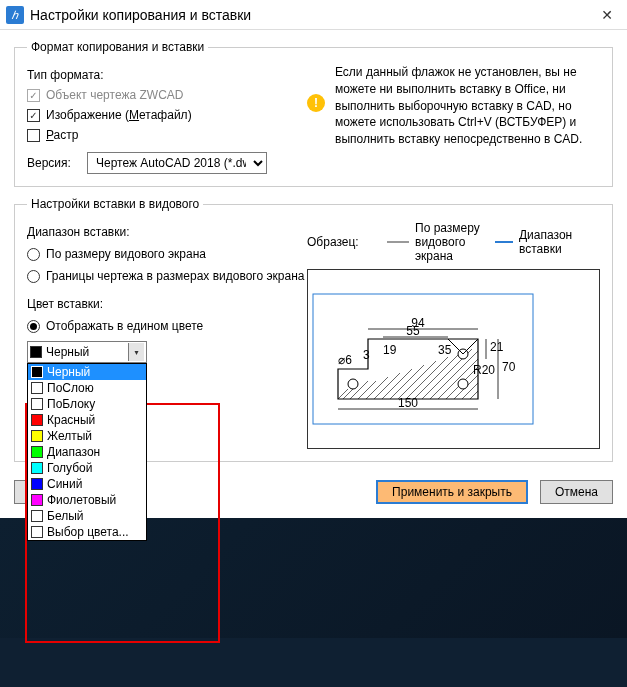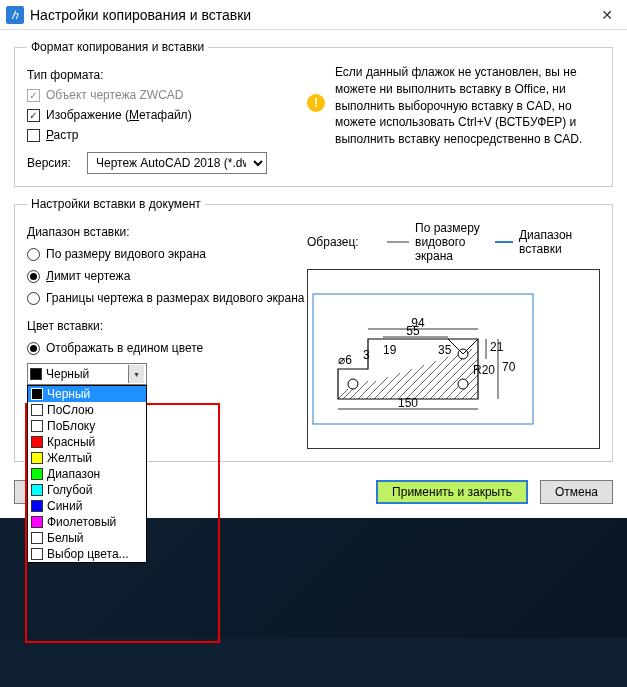--- a/index.html
+++ b/index.html
@@ -44,21 +44,21 @@
 .color-combo .swatch { width: 12px; height: 12px; border: 1px solid #333; margin-right: 4px; }
 .color-combo .txt { flex: 1; }
 .color-combo .arrow { width: 16px; height: 18px; background: #e5e5e5; border-left: 1px solid #7a7a7a; display: flex; align-items: center; justify-content: center; color: #333; font-size: 8px; }
 .dropdown { position: absolute; top: 22px; left: 0; width: 120px; border: 1px solid #000; background: #fff; z-index: 10; }
 .dropdown .item { display: flex; align-items: center; padding: 1px 3px; cursor: pointer; }
 .dropdown .item.sel { background: #1e90ff; color: #fff; }
 .dropdown .item .swatch { width: 12px; height: 12px; border: 1px solid #333; margin-right: 4px; }
 .dropdown .item.sel .swatch { border-color: #fff; }
 .buttons-row { display: flex; margin-top: 18px; }
 .btn { height: 24px; padding: 0 14px; border: 1px solid #7a7a7a; background: #e1e1e1; cursor: pointer; display: inline-flex; align-items: center; }
-.btn.primary { border: 2px solid #2b7cd3; background: #bef264; }
+.btn.primary { border: 2px solid #2b7cd3; background: #fdba74; }
 .insert-right { flex:1; }
 .dark-bg { background: linear-gradient(135deg,#0d1f30,#0a1624); height: 120px; width: 627px; }
 svg.drawing { width: 230px; height: 140px; }
 </style>
 </head>
 <body>
 
 <div class="window">
   <div class="titlebar">
     <div class="icon">ℎ</div>
@@ -102,32 +102,28 @@
             <div class="info-icon">!</div>
             <div class="info-text">
               <p>Если данный флажок не установлен, вы не можете ни выполнить вставку в Office, ни выполнить выборочную вставку в CAD, но можете использовать Ctrl+V (ВСТБУФЕР) и выполнить вставку непосредственно в CAD.</p>
             </div>
           </div>
         </div>
       </div>
     </fieldset>
 
     <fieldset style="position:relative">
-      <legend>Настройки вставки в документ</legend>
+      <legend>Настройки вставки в видового</legend>
       <div class="row">
         <div class="left-col" style="width:280px">
           <div class="label">Диапазон вставки:</div>
 
           <div class="radio">
             <span class="circle"></span>
             <span>По размеру видового экрана</span>
-          </div>
-          <div class="radio selected">
-            <span class="circle"></span>
-            <span><span class="underline">Л</span><span>имит чертежа</span></span>
           </div>
           <div class="radio">
             <span class="circle"></span>
             <span>Границы чертежа в размерах видового экрана</span>
           </div>
 
           <div class="label" style="margin-top:14px">Цвет вставки:</div>
 
           <div class="radio selected">
             <span class="circle"></span>

